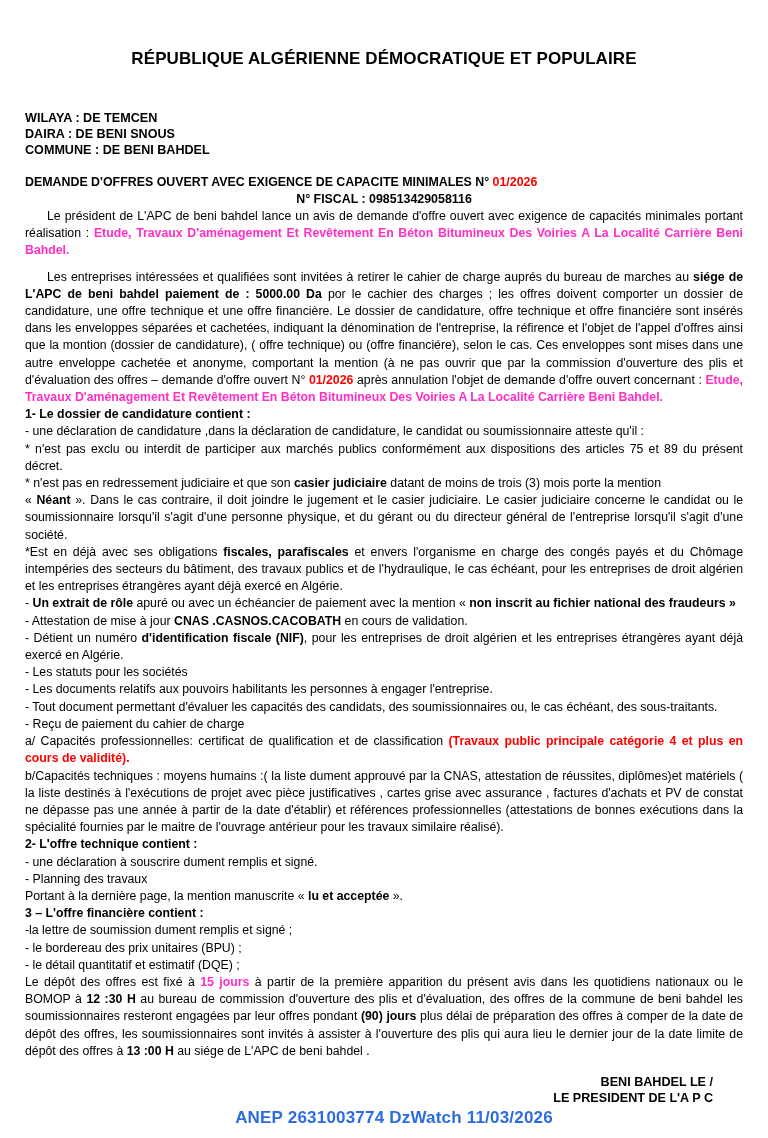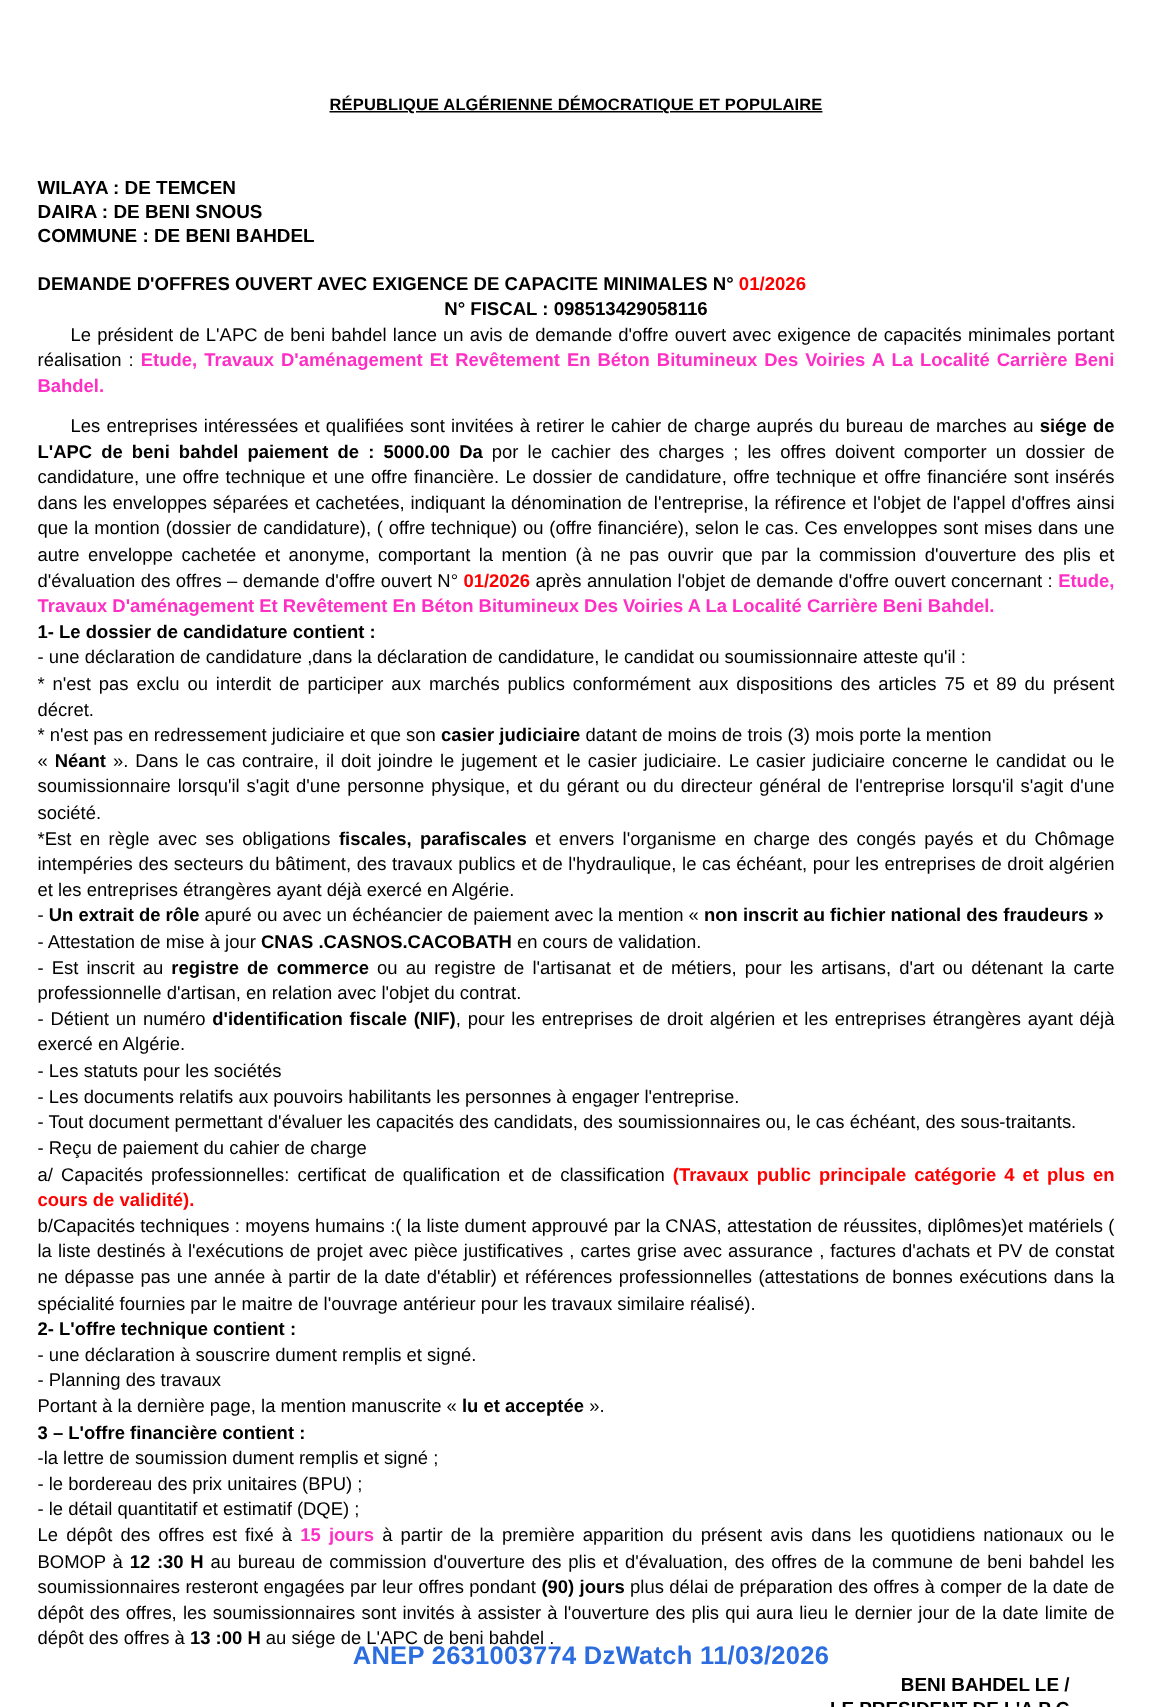--- a/index.html
+++ b/index.html
@@ -19,25 +19,24 @@
     position: relative;
     width: 768px;
     height: 1138px;
     box-sizing: border-box;
     padding: 0 25px;
     overflow: hidden;
   }
   .doc-title {
     text-align: center;
     font-weight: bold;
-    font-size: 11px;
+    font-size: 17px;
     letter-spacing: 0.1px;
     margin: 0;
-    padding-top: 64px;
-    text-decoration: underline;
+    padding-top: 49px;
   }
   .admin-block {
     margin-top: 41px;
     font-weight: bold;
     font-size: 12.6px;
     line-height: 16px;
   }
   .admin-line { white-space: pre; }
 
   .notice-title {
@@ -86,21 +85,21 @@
     font-weight: bold;
     font-size: 12.6px;
     line-height: 16px;
     padding-right: 30px;
   }
 
   .footer {
     position: absolute;
     left: 0;
     right: 0;
-    bottom: 24px;
+    bottom: 10px;
     text-align: center;
     color: #2b6cdf;
     font-weight: bold;
     font-size: 17px;
     letter-spacing: 0.2px;
     padding-left: 20px;
   }
 </style>
 </head>
 <body>
@@ -132,30 +131,27 @@
   <p class="section-head">1- Le dossier de candidature contient :</p>
   <p class="item">- une déclaration de candidature ,dans la déclaration de candidature, le candidat ou soumissionnaire atteste qu'il :</p>
   <p class="item">* n'est pas exclu ou interdit de participer aux marchés publics conformément aux dispositions des articles 75 et 89 du présent décret.</p>
   <p class="item">
     <span>* n'est pas en redressement judiciaire et que son </span><span class="b">casier judiciaire</span><span> datant de moins de trois (3) mois porte la mention</span>
   </p>
   <p class="item">
     <span>« </span><span class="b">Néant</span><span> ». Dans le cas contraire, il doit joindre le jugement et le casier judiciaire. Le casier judiciaire concerne le candidat ou le soumissionnaire lorsqu'il s'agit  d'une personne physique, et du gérant ou du directeur général de l'entreprise lorsqu'il s'agit d'une société.</span>
   </p>
   <p class="item">
-    <span>*Est en règle avec ses obligations </span><span class="b">fiscales, parafiscales</span><span> et envers l'organisme en charge des congés payés et du Chômage intempéries des secteurs du bâtiment, des travaux publics et de l'hydraulique, le cas échéant, pour les entreprises de droit algérien et les entreprises étrangères ayant déjà exercé en Algérie.</span>
+    <span>*Est en déjà avec ses obligations </span><span class="b">fiscales, parafiscales</span><span> et envers l'organisme en charge des congés payés et du Chômage intempéries des secteurs du bâtiment, des travaux publics et de l'hydraulique, le cas échéant, pour les entreprises de droit algérien et les entreprises étrangères ayant déjà exercé en Algérie.</span>
   </p>
   <p class="item">
     <span>- </span><span class="b">Un extrait  de rôle</span><span> apuré ou avec un échéancier de paiement avec la mention «  </span><span class="b">non inscrit au fichier national des fraudeurs »</span>
   </p>
   <p class="item">
     <span>- Attestation de mise à jour </span><span class="b">CNAS .CASNOS.CACOBATH</span><span> en cours de validation.</span>
-  </p>
-  <p class="item">
-    <span>- Est inscrit au </span><span class="b">registre de commerce</span><span> ou au registre de l'artisanat et de métiers, pour les artisans, d'art ou détenant la carte professionnelle d'artisan, en relation avec l'objet du contrat.</span>
   </p>
   <p class="item">
     <span>- Détient un numéro </span><span class="b">d'identification fiscale (NIF)</span><span>, pour les entreprises de droit algérien et les entreprises étrangères ayant déjà exercé en Algérie.</span>
   </p>
   <p class="item">- Les statuts pour les sociétés</p>
   <p class="item">- Les documents relatifs aux pouvoirs habilitants les personnes à engager l'entreprise.</p>
   <p class="item">- Tout document permettant d'évaluer les capacités des candidats, des soumissionnaires ou, le cas échéant, des sous-traitants.</p>
   <p class="item">- Reçu de paiement du cahier de charge</p>
   <p class="item">
     <span>a/ Capacités professionnelles: certificat de qualification et de classification </span><span class="red">(Travaux public principale catégorie 4 et plus en cours de validité).</span>

